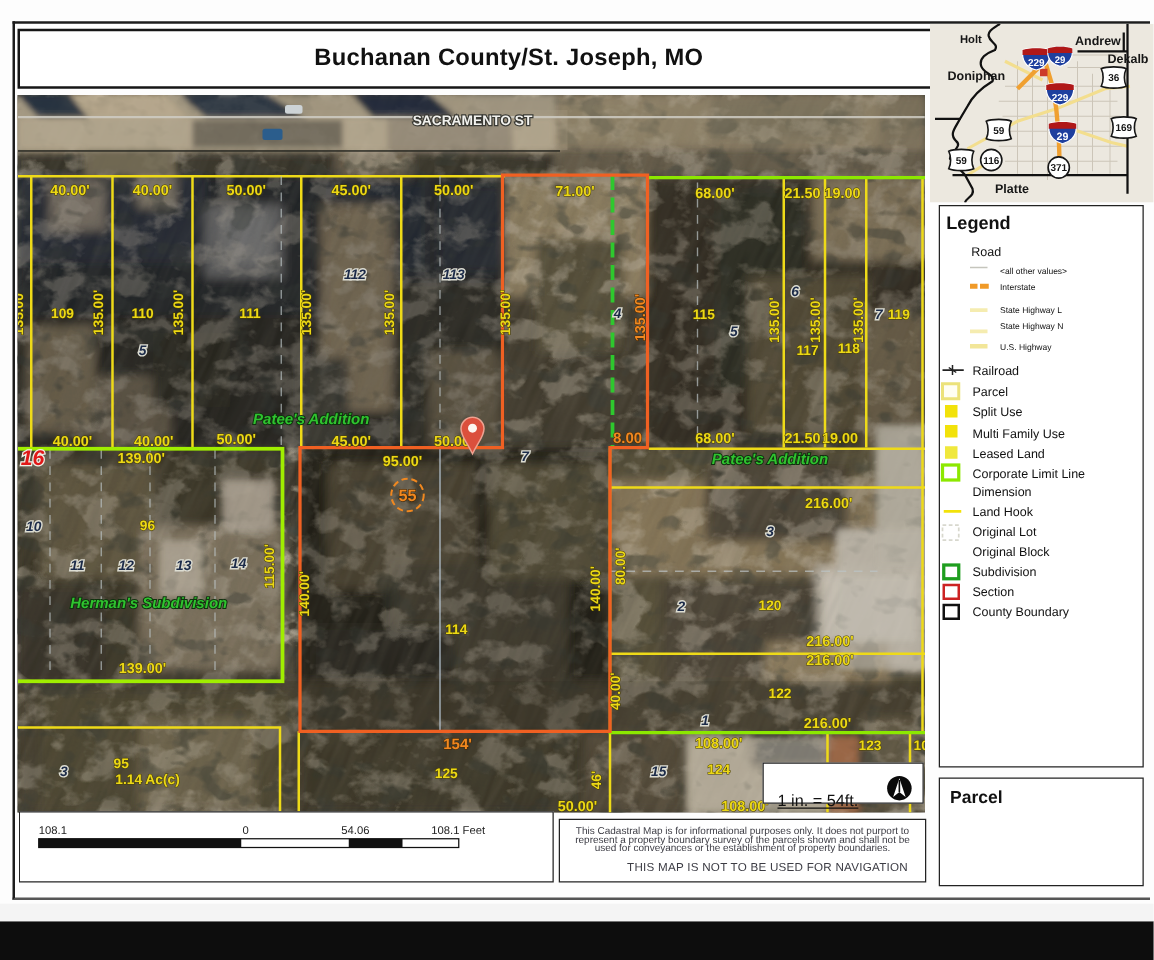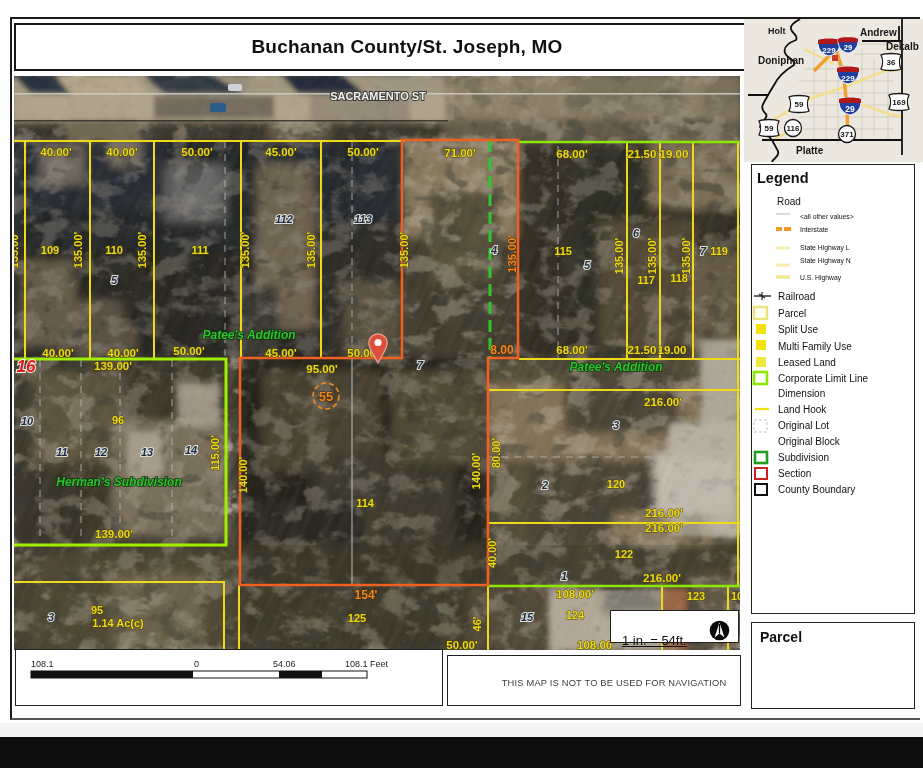--- a/index.html
+++ b/index.html
@@ -475,21 +475,22 @@
       <text x="179" y="18">0</text>
       <text x="258" y="18">54.06</text>
       <text x="330" y="18">108.1 Feet</text>
     </g>
     <rect x="16" y="22" width="336" height="7" fill="#fff" stroke="#111" stroke-width="1"></rect>
     <rect x="16" y="22" width="162" height="7" fill="#111"></rect>
     <rect x="264" y="22" width="43" height="7" fill="#111"></rect>
   </svg>
 
   <div class="abs" style="left:447px;top:655px;width:292px;height:49px;border:1.5px solid #222;background:#fff;text-align:center;color:#3c3c44;">
-    <div style="font-size:9.3px;margin-top:22px;letter-spacing:0.2px;padding-left:40px;">THIS MAP IS NOT TO BE USED FOR NAVIGATION</div>
+    <div style="font-size:8px;line-height:7.2px;margin-top:5px;">This Cadastral Map is for informational purposes only.  It does not purport to<br>represent a property boundary survey of the parcels shown and shall not be<br>used for conveyances or the establishment of property boundaries.</div>
+    <div style="font-size:9.3px;margin-top:6px;letter-spacing:0.2px;padding-left:40px;">THIS MAP IS NOT TO BE USED FOR NAVIGATION</div>
   </div>
 
   <div class="abs" style="left:610px;top:610px;width:127px;height:31px;border:1.5px solid #222;background:#fff;"></div>
   <div class="abs" style="left:622px;top:633px;width:80px;text-align:left;font-size:13px;color:#111;text-decoration:underline;">1 in. = 54ft.</div>
   <svg class="abs" style="left:709px;top:620px" width="21" height="21" viewBox="0 0 21 21">
     <circle cx="10.5" cy="10.5" r="9.8" fill="#0a0a0a"></circle>
     <path d="M10.5,2.5 L5.5,17.5 L10.5,13.5 L15.5,17.5 Z" fill="#fff"></path>
     <path d="M10.5,4 V13.5" stroke="#0a0a0a" stroke-width="1.3"></path>
   </svg>
 

